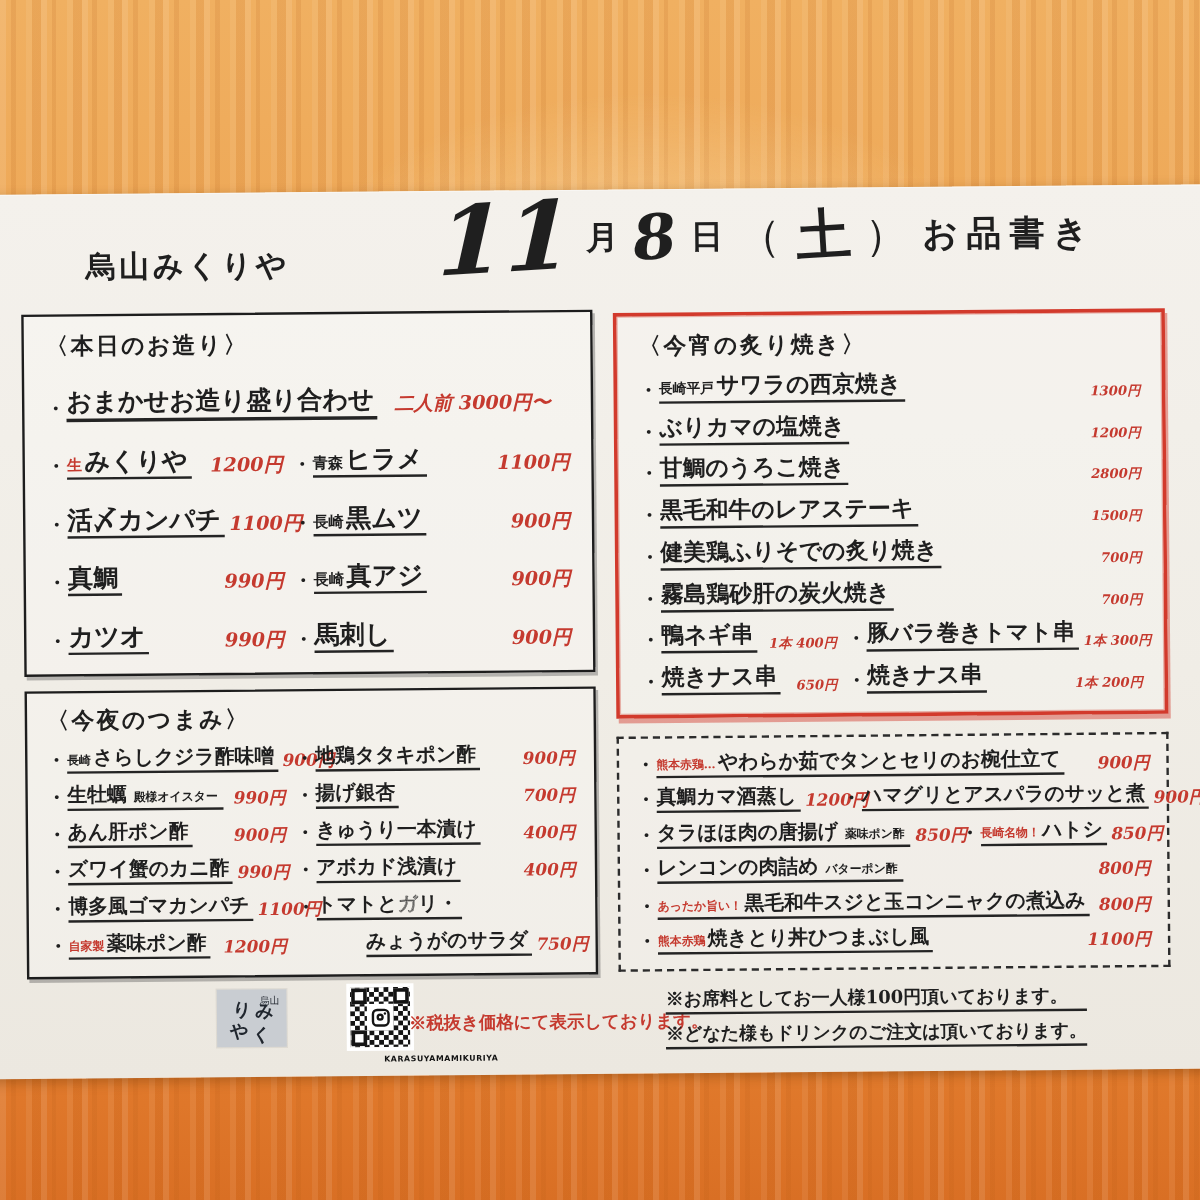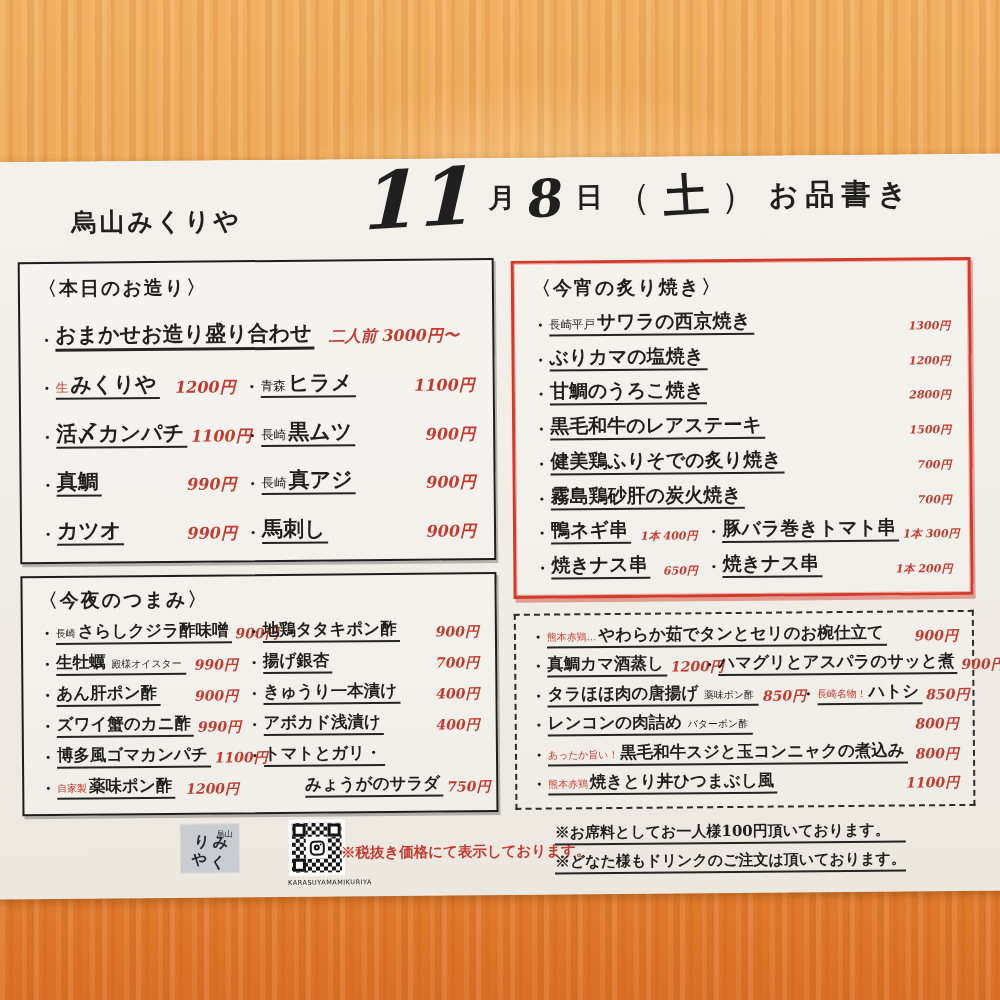--- a/index.html
+++ b/index.html
@@ -46,21 +46,21 @@
   #aburi-box{left:527px;top:103px;width:460px;height:338px;padding:12px 18px 16px;}
   #special-box{left:527px;top:456px;width:460px;height:196px;padding:10px 14px 12px;}
   .box-title{font-size:19px;font-weight:600;letter-spacing:2px;}
   .row{display:flex;align-items:flex-end;white-space:nowrap;}
   .cell{display:flex;align-items:flex-end;min-width:0;}
   .cell::before{content:"・";font-weight:700;margin-right:1px;flex:0 0 auto;}
   .nob::before{content:"";margin:0;}
   .cl{width:47%;padding-right:8px;}
   .cr{flex:1;}
   .nm{font-weight:700;border-bottom:2.5px solid #242424;padding:0 3px 1px 0;line-height:1.2;white-space:nowrap;}
-  .sm{font-size:.60em;font-weight:400;margin-right:2px;text-align:right;}
+  .sm{font-size:.60em;font-weight:700;margin-right:2px;text-align:right;}
   .red{color:var(--red);}
   .price{color:var(--red);font-style:italic;font-weight:600;margin-left:auto;font-size:15px;flex:0 0 auto;padding-left:4px;}
   
   #sashimi-box .nm{font-size:21px;}
   #sashimi-box .price{font-size:16px;}
   .feat .nm{font-size:23px;border-bottom-width:3px;}
   .feat .note{color:var(--red);font-style:italic;font-weight:600;font-size:16px;margin-left:14px;padding-bottom:2px;}
   #tsumami-box .nm{font-size:16.5px;}
   #tsumami-box .price{font-size:14px;}
   #aburi-box .nm{font-size:19px;}
@@ -77,21 +77,21 @@
   .qr-wrap{position:absolute;left:299px;top:660px;width:58px;text-align:center;}
   .qr{width:56px;height:56px;margin:0 auto;position:relative;border:3px solid #fff;
       background:conic-gradient(#141414 25%,#fff 0 50%,#141414 0 75%,#fff 0) 0 0/8px 8px;}
   .finder{position:absolute;width:13px;height:13px;border:3px solid #141414;background:#fff;}
   .f1{left:1px;top:1px;} .f2{right:1px;top:1px;} .f3{left:1px;bottom:1px;}
   .qr-center{position:absolute;left:50%;top:50%;transform:translate(-50%,-50%);width:22px;height:22px;background:#fff;
              display:flex;align-items:center;justify-content:center;}
   .ig{width:15px;height:15px;border:2px solid #141414;border-radius:4.5px;position:relative;}
   .ig::before{content:"";position:absolute;inset:2.5px;border:2px solid #141414;border-radius:50%;}
   .ig::after{content:"";position:absolute;right:1px;top:1px;width:2px;height:2px;background:#141414;border-radius:50%;}
-  .qr-label{font-family:"DejaVu Sans","Liberation Sans",sans-serif;font-size:6.5px;font-weight:400;letter-spacing:.5px;margin-top:3px;color:#111;}
+  .qr-label{font-family:"DejaVu Sans","Liberation Sans",sans-serif;font-size:6.5px;font-weight:700;letter-spacing:.5px;margin-top:3px;color:#111;margin-left:32px;}
   .tax-note{position:absolute;left:352px;top:684px;color:var(--red);font-size:14.5px;font-weight:700;}
   .foot-notes{position:absolute;left:566px;top:666px;display:flex;flex-direction:column;gap:7px;}
   .foot-notes .fn{font-size:15px;font-weight:700;border-bottom:2px solid #242424;padding-bottom:1px;white-space:nowrap;}
 </style>
 </head>
 <body>
 
 <div class="paper">
 
   <div class="shop-name">烏山みくりや</div>

